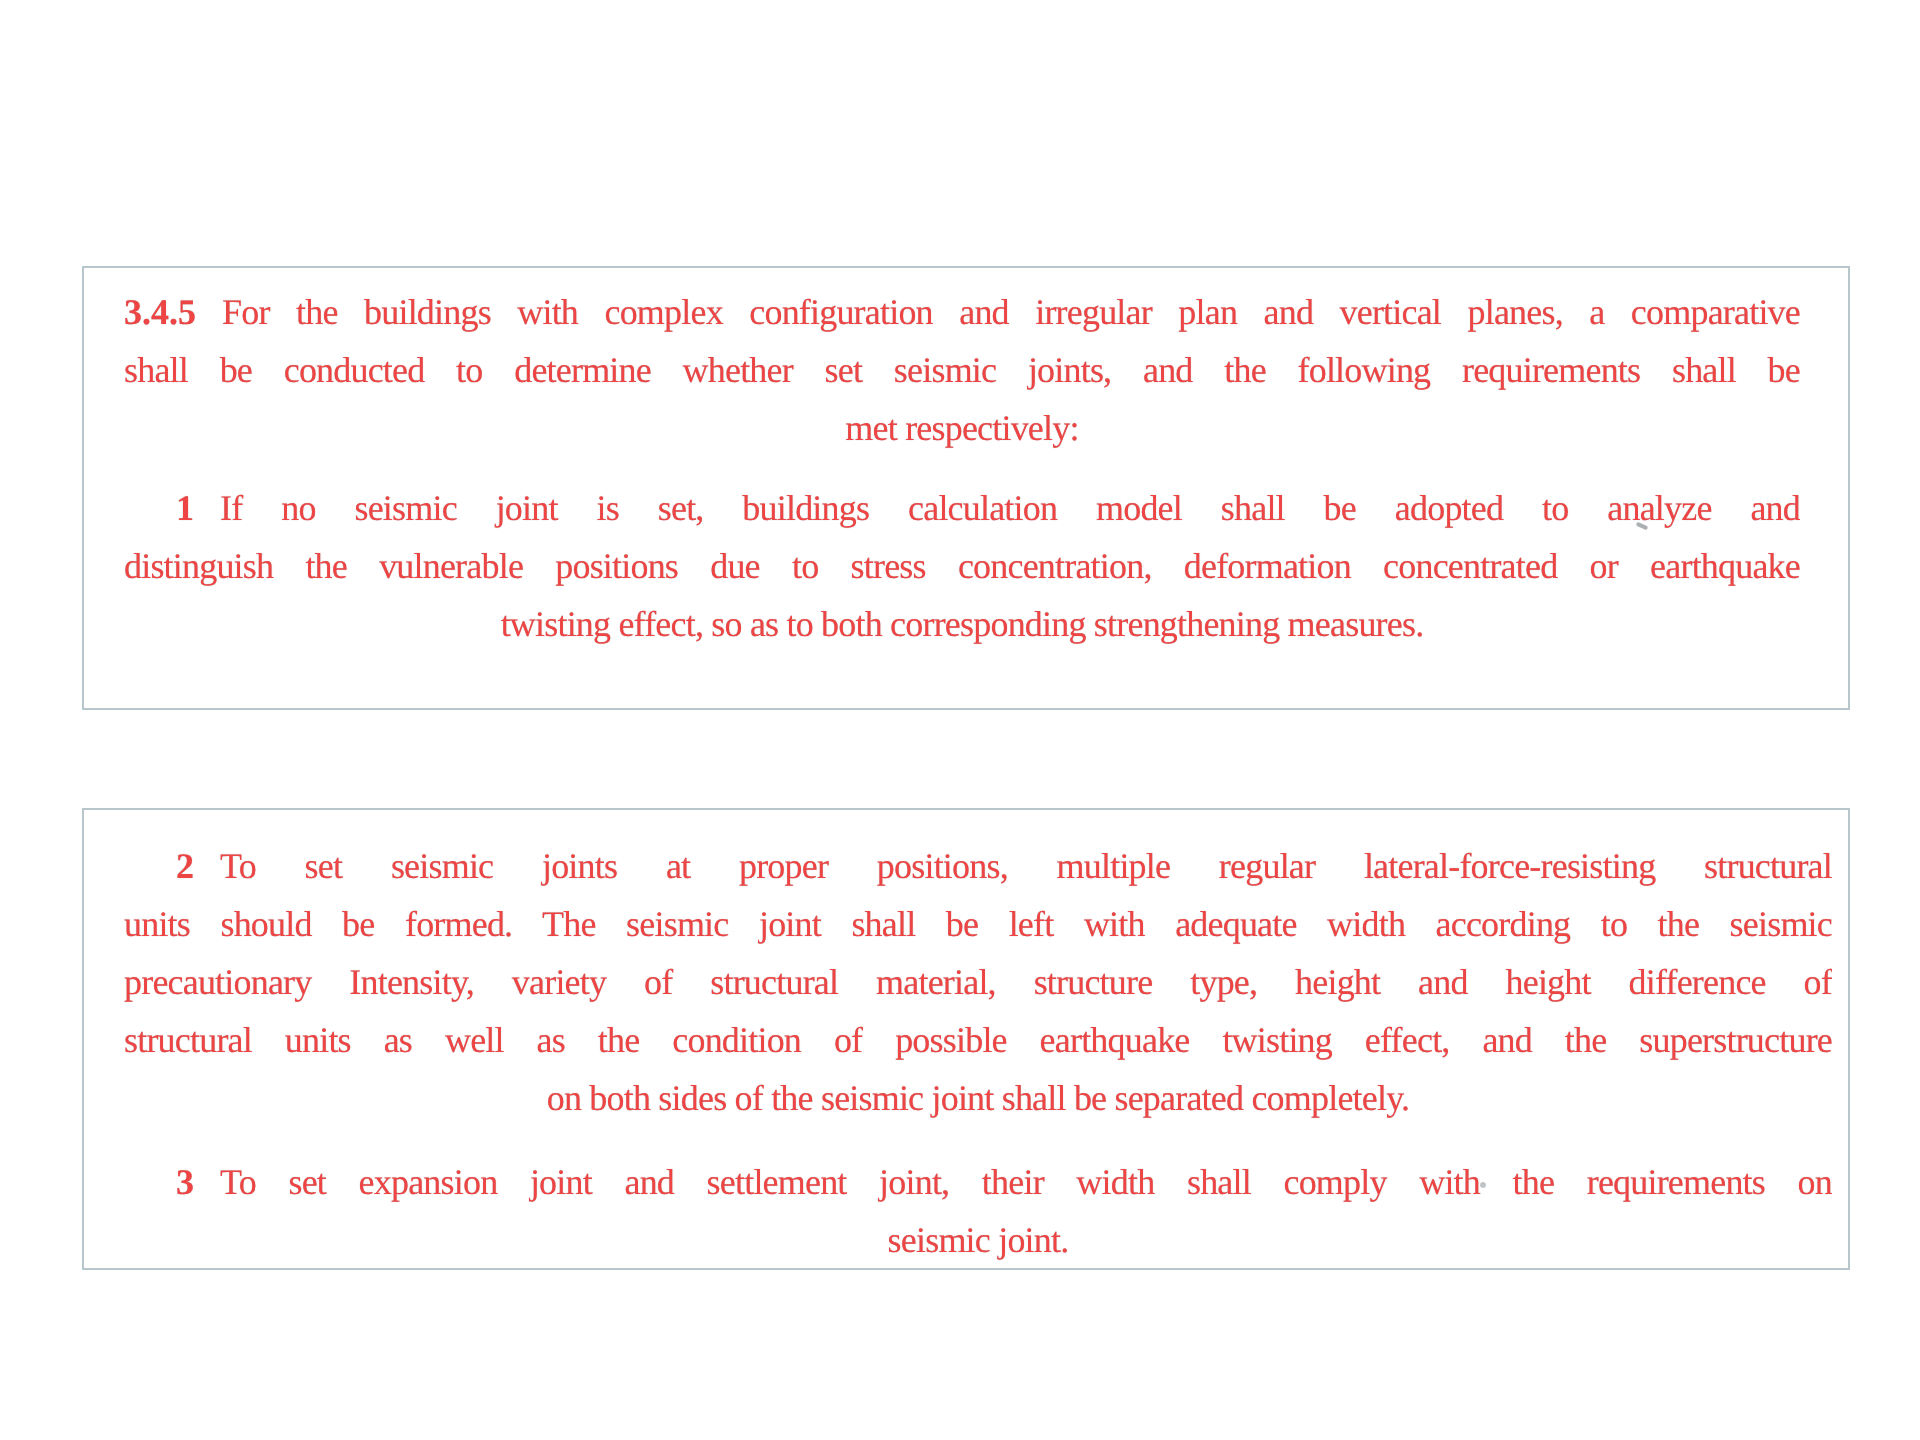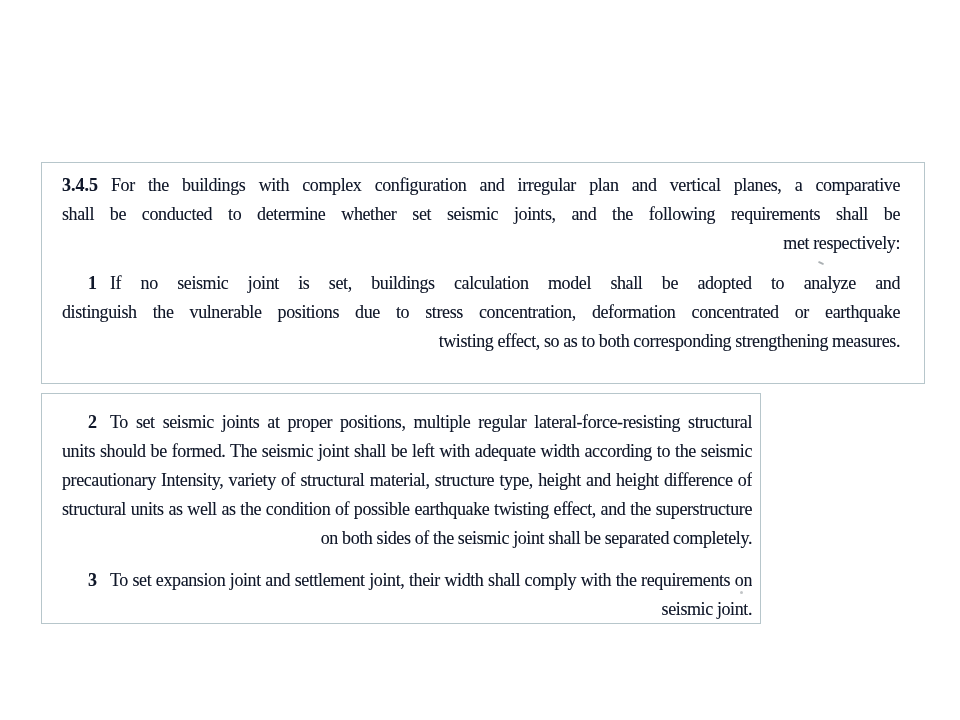--- a/index.html
+++ b/index.html
@@ -18,51 +18,50 @@
   }
   .scan-box {
     position: absolute;
     box-sizing: border-box;
     background: #ffffff;
     border: 1.5px solid #b7c6cb;
     font-family: "Liberation Serif", serif;
     font-size: 18px;
     line-height: 29px;
     letter-spacing: -0.4px;
-    color: #0f172a;
+    color: #ef4444;
     text-shadow: 0 0 0.5px rgba(40,40,40,0.38);
-    margin-top: 29px;
   }
   #box1 {
     left: 41px;
     top: 133px;
     width: 884px;
     height: 222px;
     padding: 8px 24px 0 20px;
   }
   #box2 {
     left: 41px;
-    top: 364px;
-    width: 720px;
+    top: 404px;
+    width: 884px;
     height: 231px;
     padding: 14px 8px 0 20px;
   }
   .para { margin: 0; }
   .para.item1 { margin-top: 11px; }
   .para.item3 { margin-top: 13px; }
   .jline {
     height: 29px;
     text-align: justify;
     text-align-last: justify;
     overflow: hidden;
     white-space: normal;
   }
   .lline {
     height: 29px;
-    text-align: right;
+    text-align: center;
     overflow: hidden;
   }
   .ind { padding-left: 26px; }
   .num {
     font-weight: 700;
     letter-spacing: 0;
     margin-right: 13px;
   }
   .artifact {
     position: absolute;

